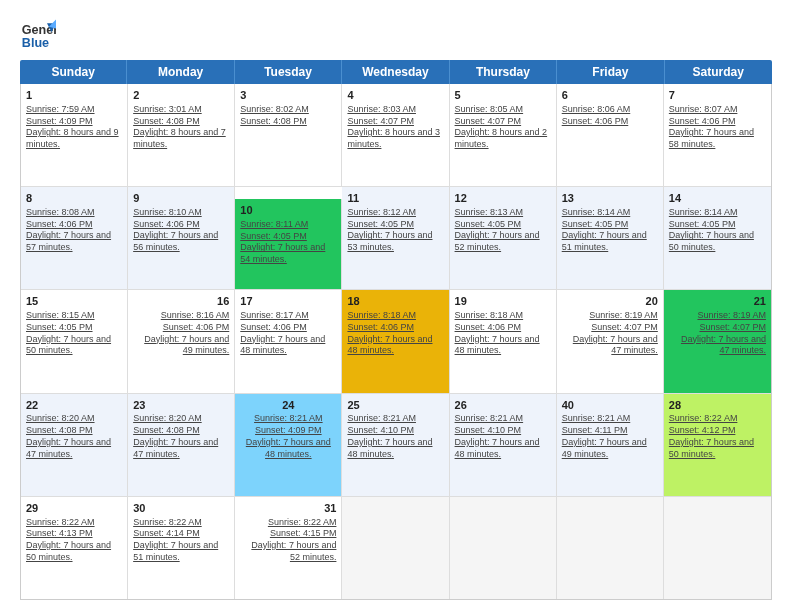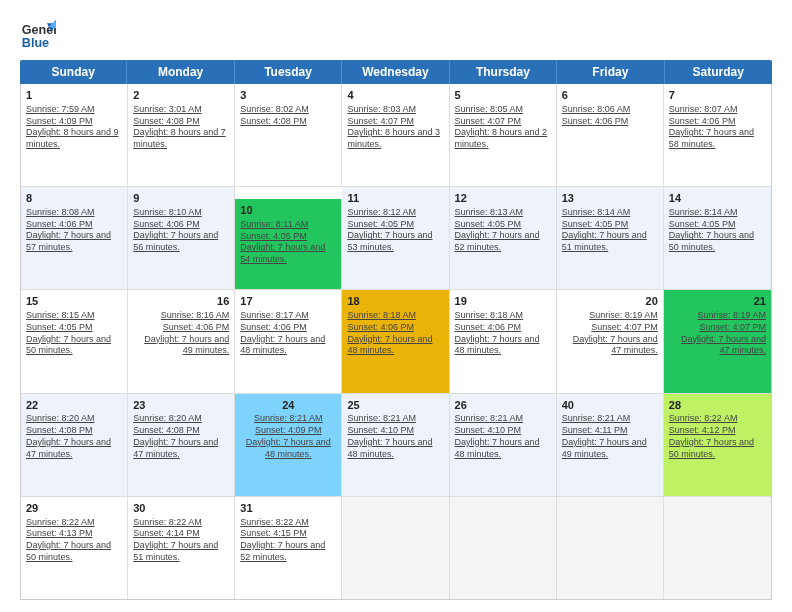--- a/index.html
+++ b/index.html
@@ -392,21 +392,21 @@
         </div>
       </div>
           <div class="cal-cell" style="background: rgb(255, 255, 255);">
         <span class="day-num">30</span>
         <div class="day-info">
           <span>Sunrise: 8:22 AM</span><br>
           <span>Sunset: 4:14 PM</span><br>
           <span>Daylight: 7 hours and 51 minutes.</span>
         </div>
       </div>
-          <div class="cal-cell" style="background: rgb(255, 255, 255);">
+          <div class="cal-cell" style="background: rgb(255, 255, 255); text-align: right;">
         <span class="day-num">31</span>
         <div class="day-info">
           <span>Sunrise: 8:22 AM</span><br>
           <span>Sunset: 4:15 PM</span><br>
           <span>Daylight: 7 hours and 52 minutes.</span>
         </div>
       </div>
           <div class="cal-cell empty"></div>
           <div class="cal-cell empty"></div>
           <div class="cal-cell empty"></div>

